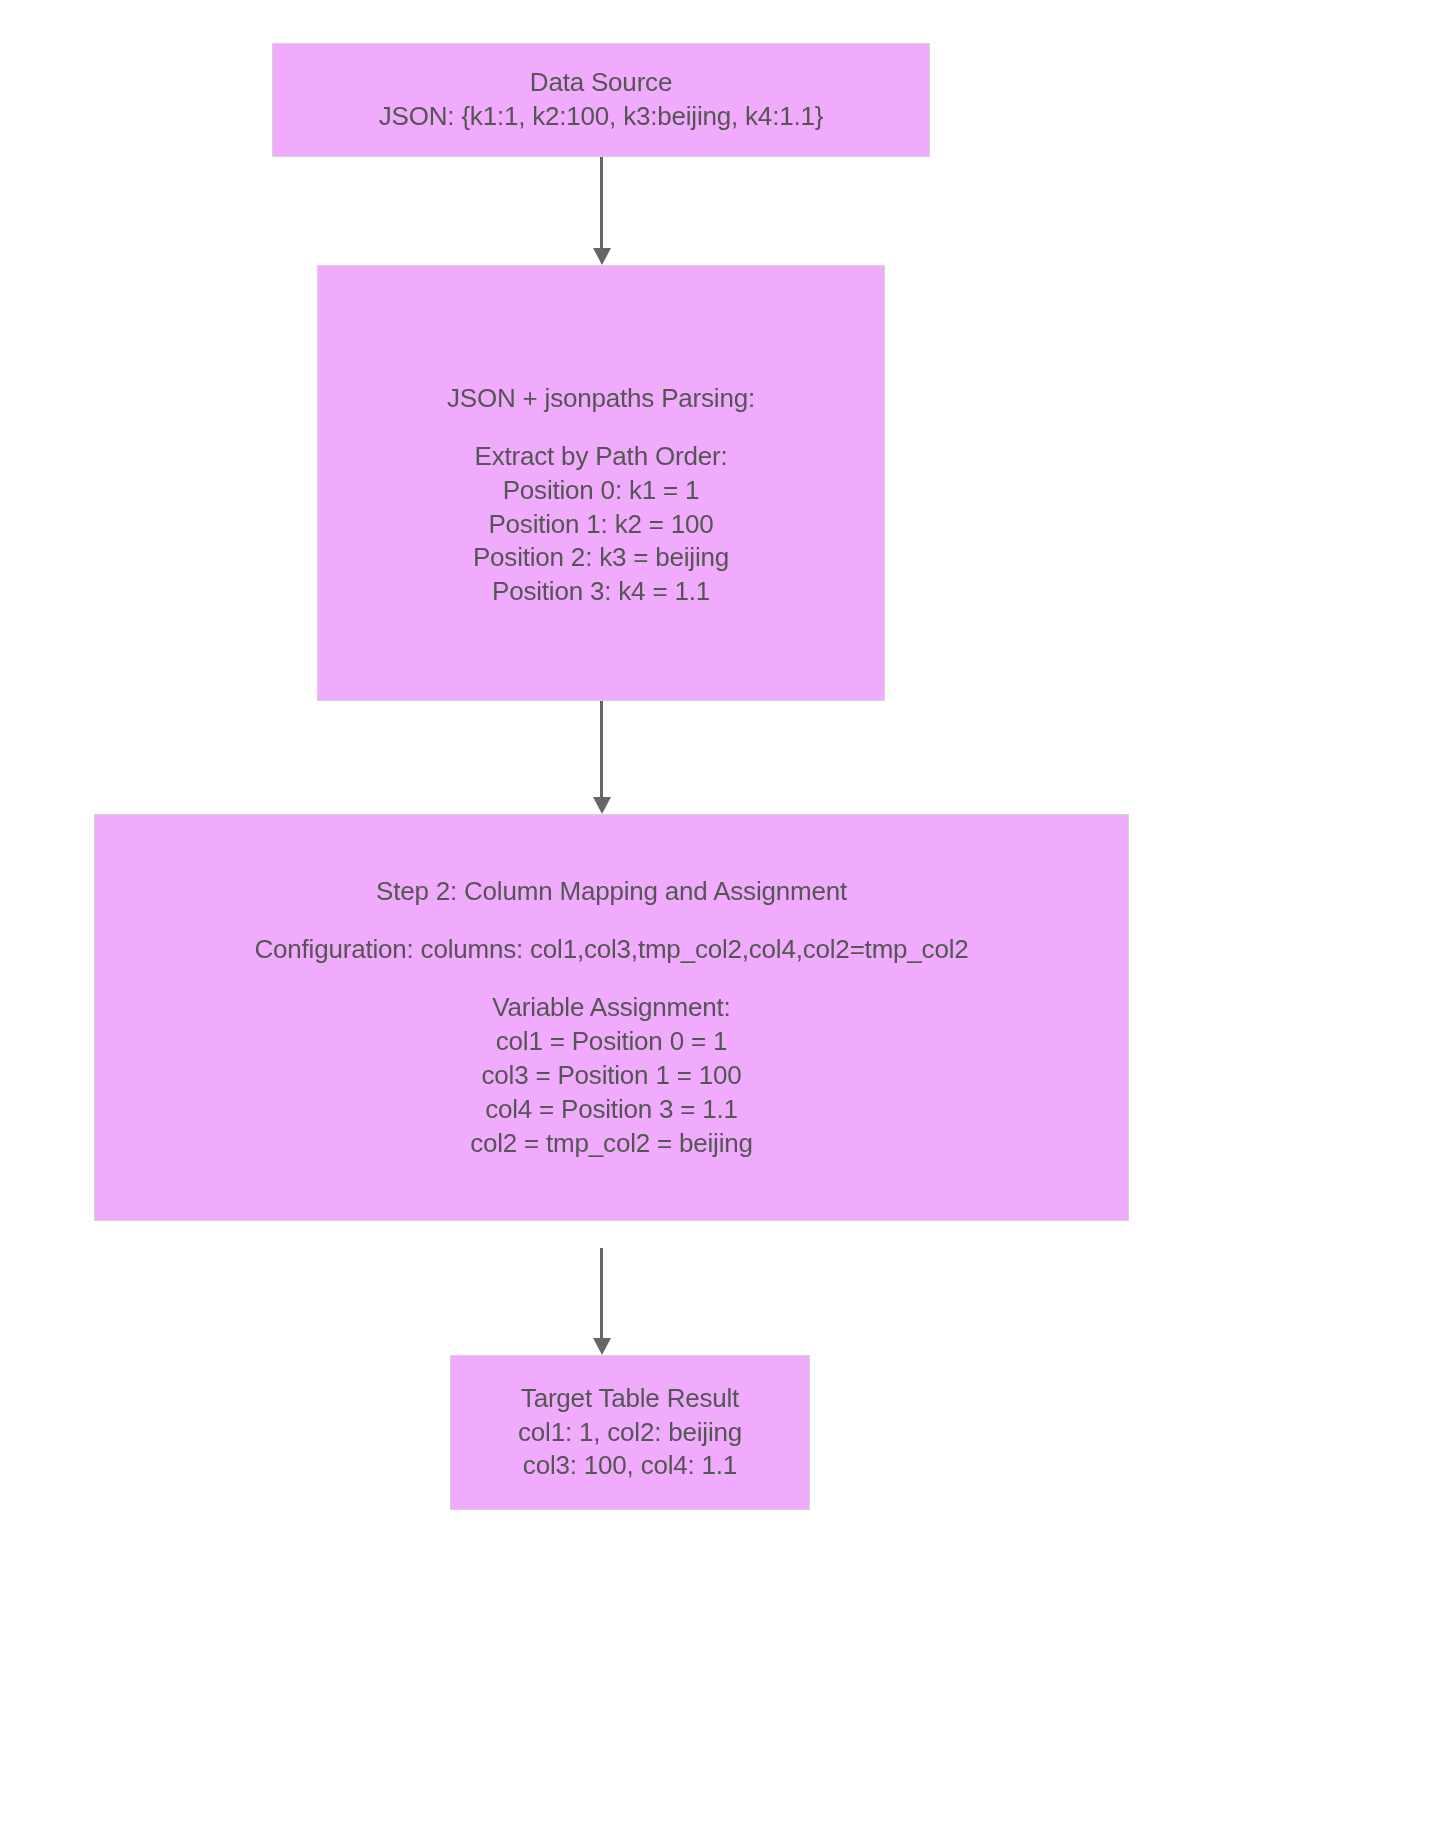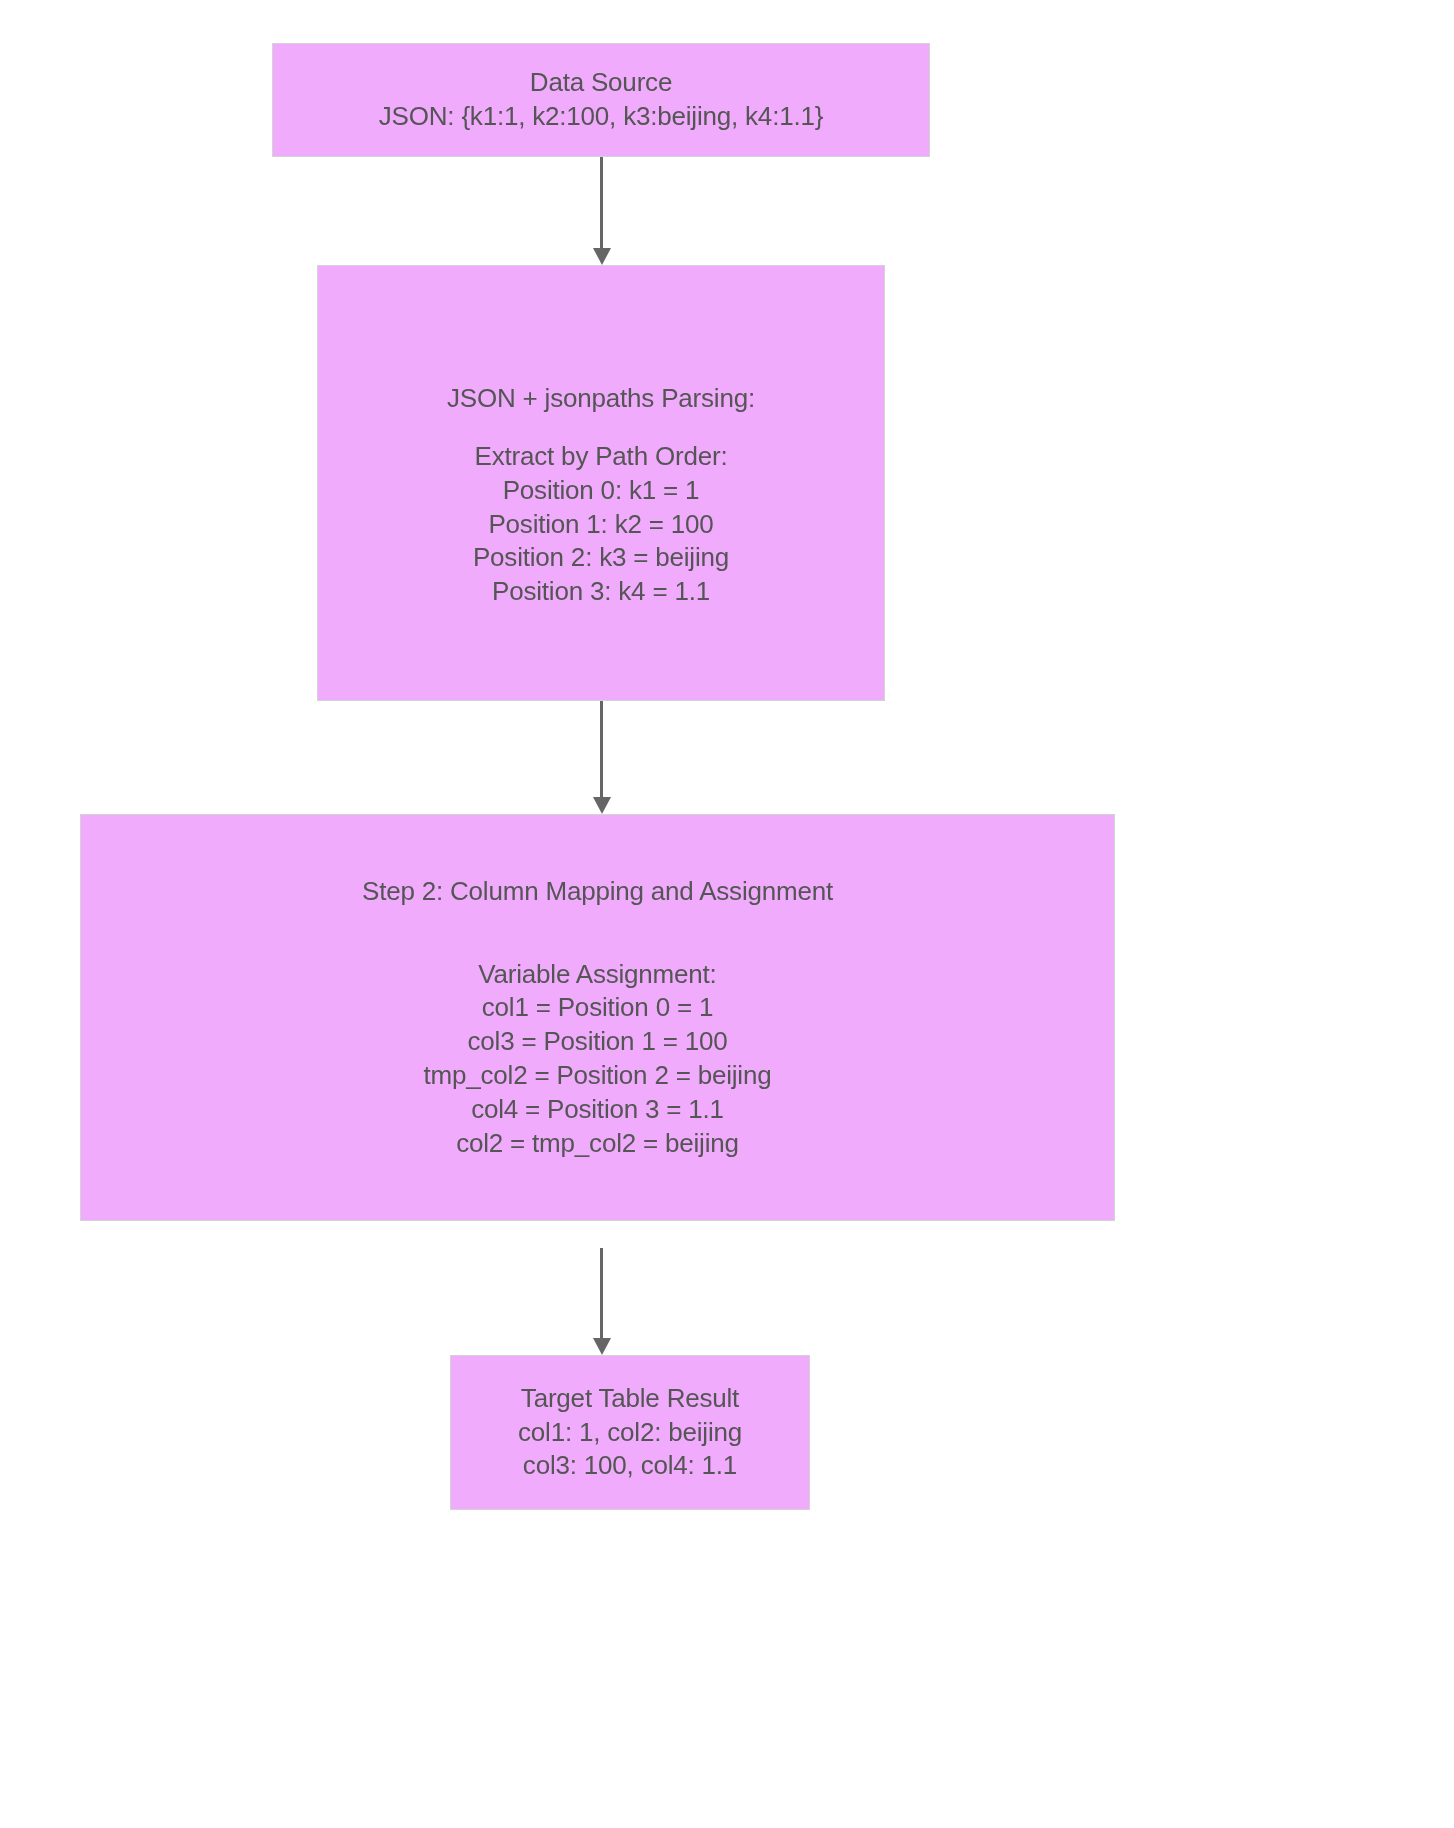--- a/index.html
+++ b/index.html
@@ -55,21 +55,21 @@
   }
 
   #node-step1 {
     left: 317px;
     top: 265px;
     width: 568px;
     height: 436px;
   }
 
   #node-step2 {
-    left: 80px;
+    left: 94px;
     top: 814px;
     width: 1035px;
     height: 407px;
   }
 
   #node-result {
     left: 422px;
     top: 1355px;
     width: 360px;
     height: 155px;
@@ -136,25 +136,25 @@
   </div>
 
   <div class="arrow" id="arrow-2">
     <div class="shaft"></div>
     <div class="head"></div>
   </div>
 
   <div class="node" id="node-step2">
     <span class="line">Step 2: Column Mapping and Assignment</span>
     <span class="line blank"></span>
+    <span class="line">Configuration: columns: col1,col3,tmp_col2,col4,col2=tmp_col2</span>
     <span class="line blank"></span>
     <span class="line">Variable Assignment:</span>
     <span class="line">col1 = Position 0 = 1</span>
     <span class="line">col3 = Position 1 = 100</span>
-    <span class="line">tmp_col2 = Position 2 = beijing</span>
     <span class="line">col4 = Position 3 = 1.1</span>
     <span class="line">col2 = tmp_col2 = beijing</span>
   </div>
 
   <div class="arrow" id="arrow-3">
     <div class="shaft"></div>
     <div class="head"></div>
   </div>
 
   <div class="node" id="node-result">

